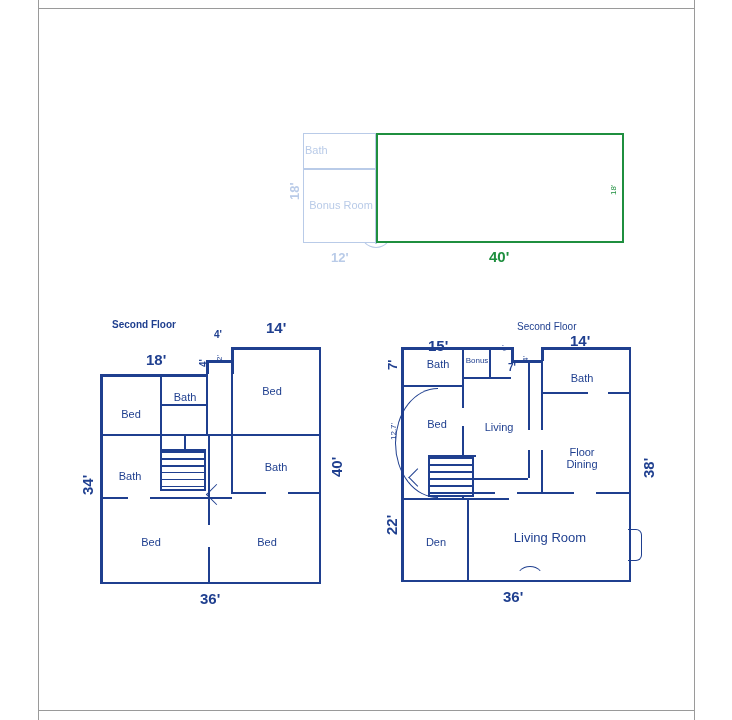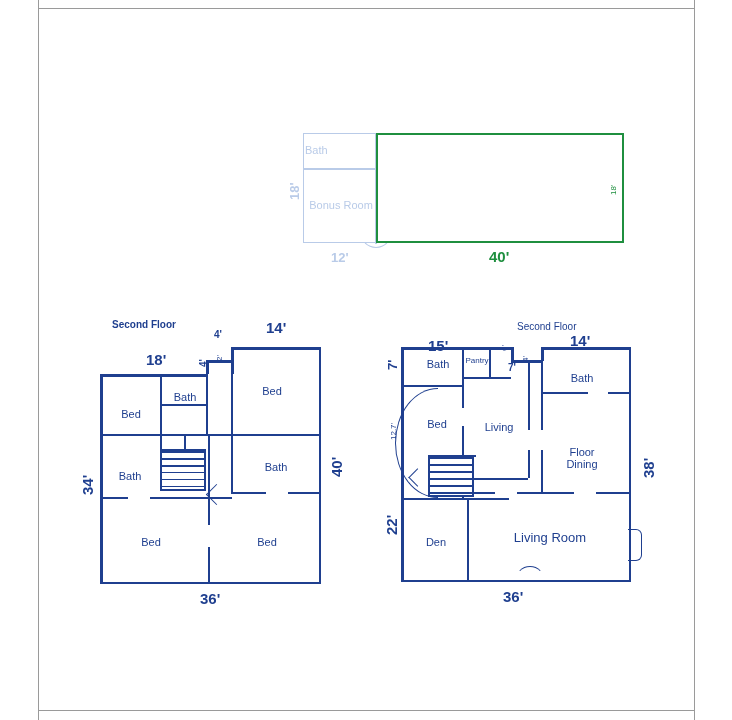--- a/index.html
+++ b/index.html
@@ -303,21 +303,21 @@
     <div class="stairs" style="left:428px; top:455px; width:46px; height:42px;"></div>
     <div class="hline thin" style="left:428px; top:455px; width:48px;"></div>
 
     <div class="abs" style="left:411px; top:471px; width:12px; height:12px; border-left:1.5px solid #1f3f8f; border-bottom:1.5px solid #1f3f8f; transform:rotate(45deg);"></div>
 
     <div class="arc" style="left:515px; top:566px; width:30px; height:30px; border-bottom-color:transparent; border-left-color:transparent; border-right-color:transparent;"></div>
 
     <div class="rect blue-thin" style="left:628px; top:529px; width:14px; height:32px; border-left:none; border-radius:0 6px 6px 0;"></div>
 
     <div class="center lbl room" style="left:418px; top:357px; width:40px; height:14px;">Bath</div>
-    <div class="center lbl tiny" style="left:463px; top:355px; width:28px; height:12px;">Pantry</div>
+    <div class="center lbl tiny" style="left:463px; top:355px; width:28px; height:12px;">Bonus</div>
     <div class="center lbl room" style="left:414px; top:417px; width:46px; height:14px;">Bed</div>
     <div class="center lbl room" style="left:472px; top:420px; width:54px; height:14px;">Living</div>
     <div class="center lbl room" style="left:562px; top:371px; width:40px; height:14px;">Bath</div>
     <div class="center lbl room" style="left:556px; top:457px; width:52px; height:14px;">Dining</div>
     <div class="center lbl room" style="left:556px; top:445px; width:52px; height:14px;">Floor</div>
     <div class="center lbl room" style="left:415px; top:535px; width:42px; height:14px;">Den</div>
     <div class="center lbl room-big" style="left:495px; top:530px; width:110px; height:16px;">Living Room</div>
 
     <div class="lbl dim-big" style="left:428px; top:320px;margin-top:18px;">15'</div>
     <div class="lbl dim-big" style="left:570px; top:333px;">14'</div>

